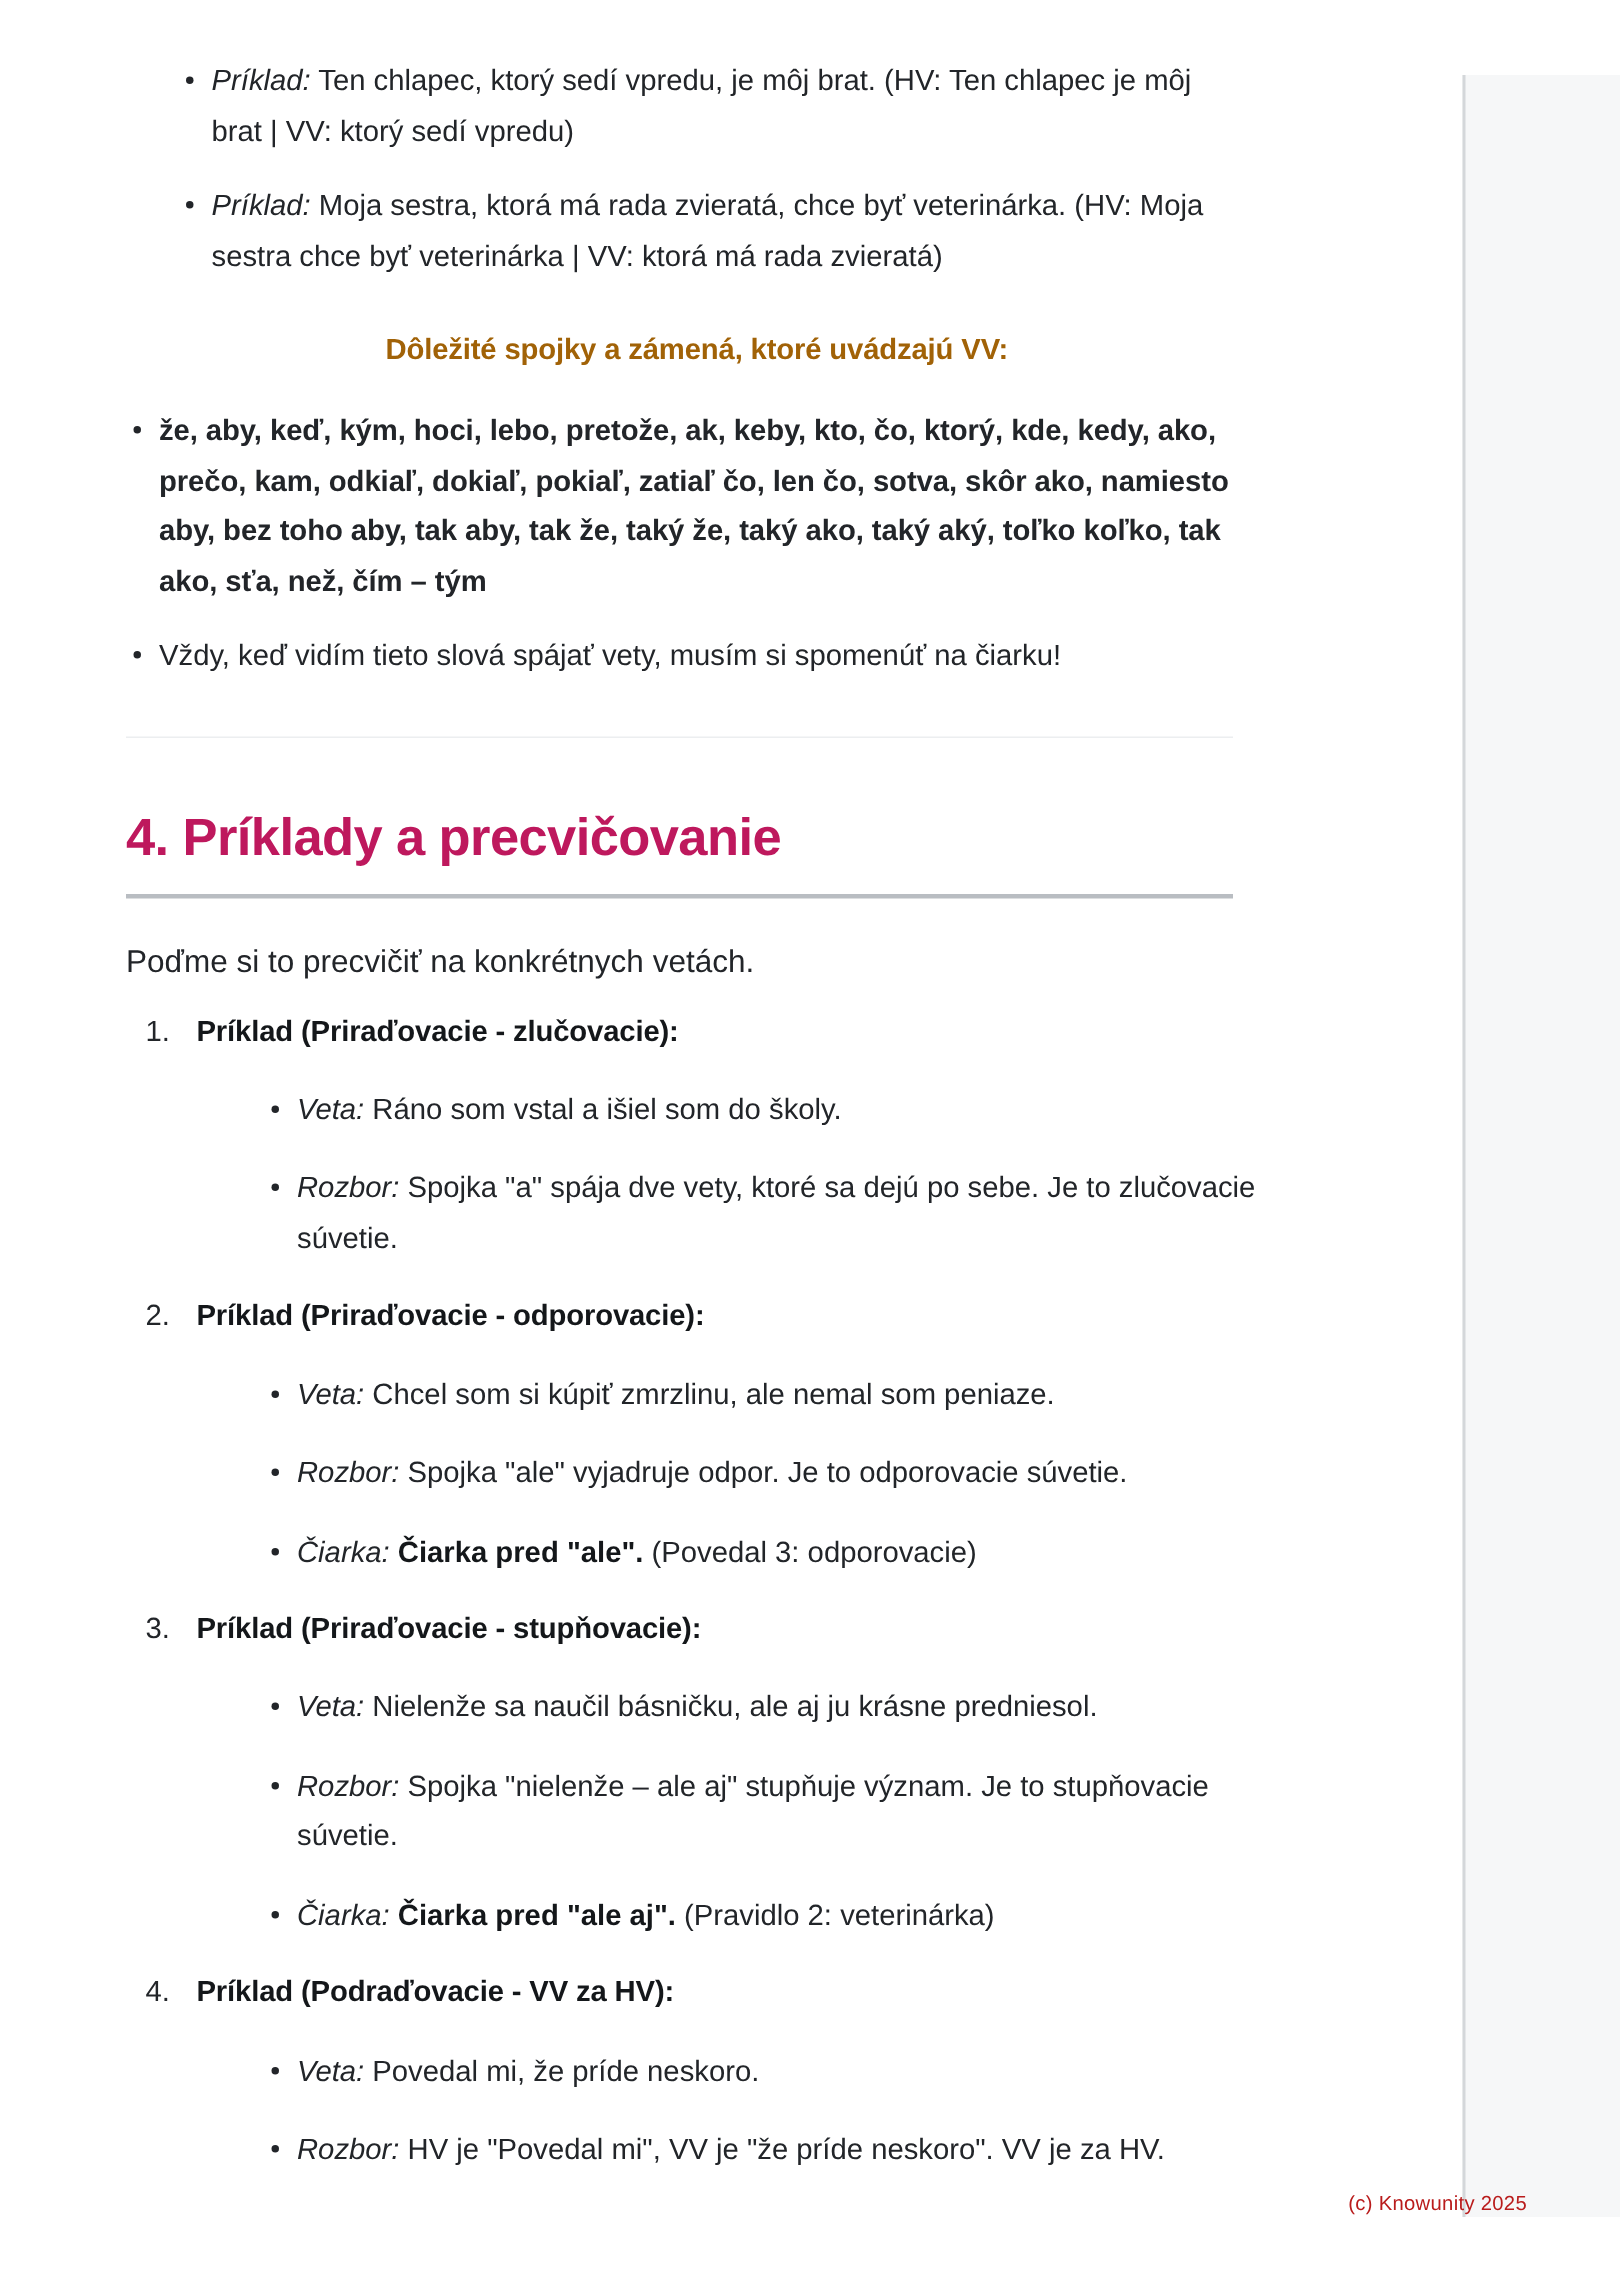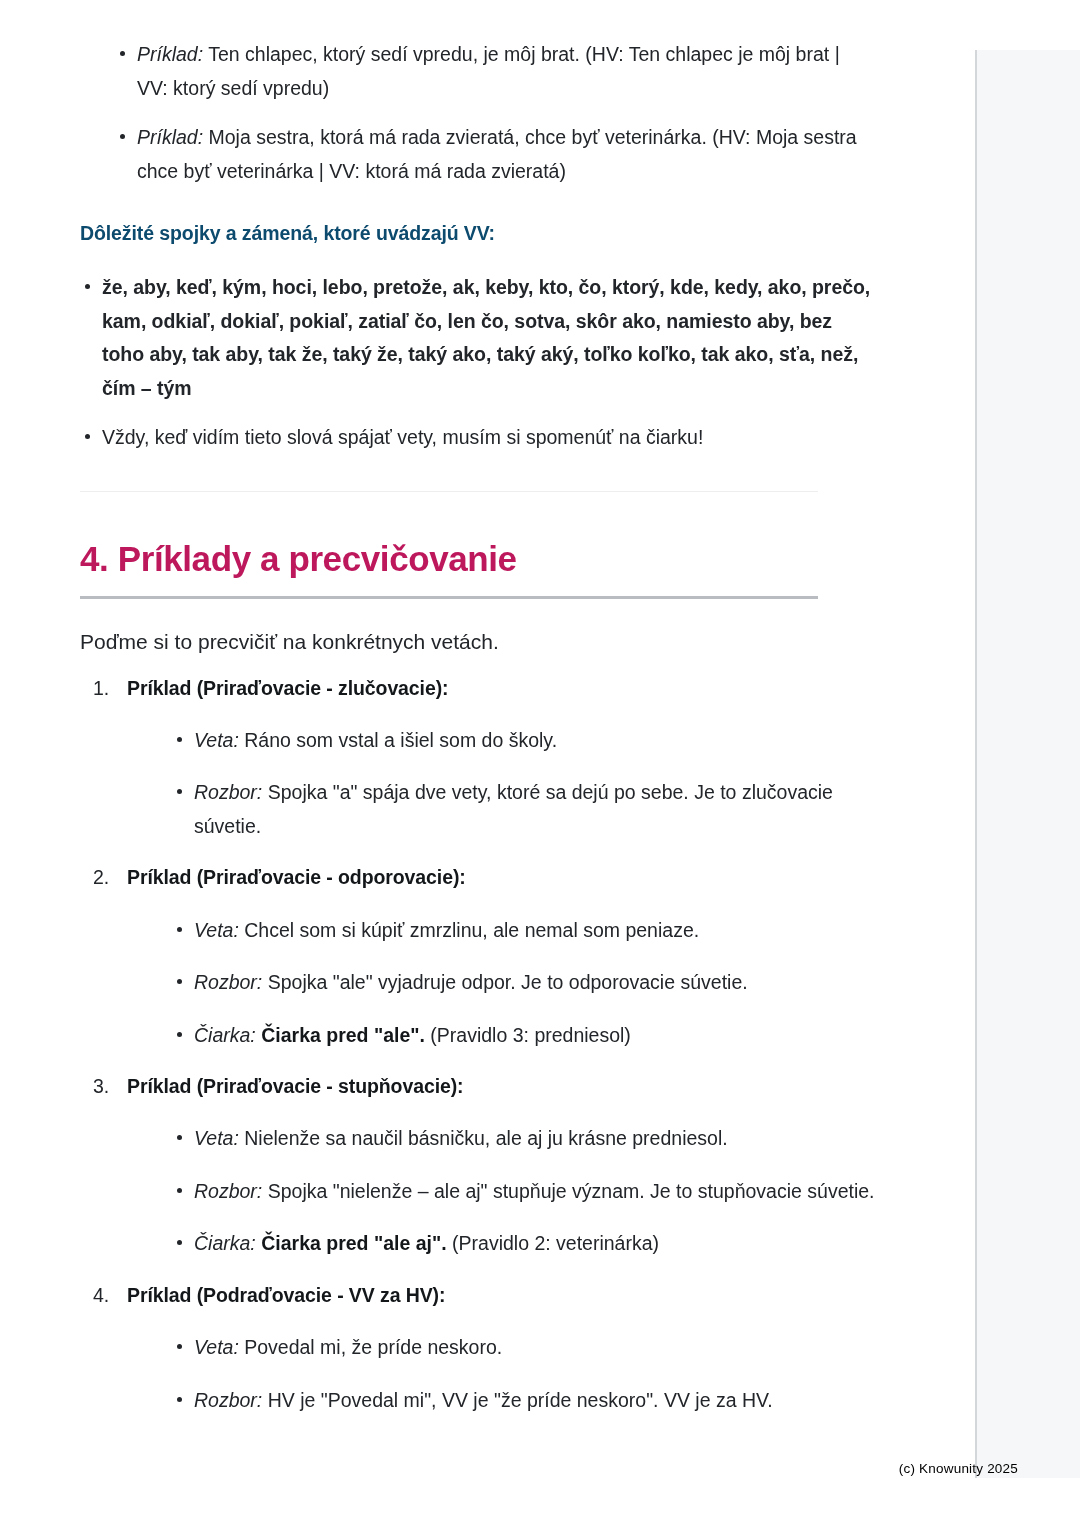--- a/index.html
+++ b/index.html
@@ -30,38 +30,38 @@
     box-sizing: border-box;
   }
 
   .page {
     position: absolute;
     left: 0;
     top: 0;
     width: 975px;
     height: 1088px;
     box-sizing: border-box;
-    padding: 38px 130px 0 49px;
-    margin-left: 31px;
+    padding: 38px 130px 0 84px;
   }
 
   .section-lead {
     font-size: 21px;
     line-height: 1.6;
     color: #222529;
     margin: 26px 0 14px 0;
   }
 
   .strong-heading {
     font-size: 19.5px;
     font-weight: bold;
     line-height: 1.6;
-    color: #0c4a6e;
+    color: #a16207;
     margin: 30px 0 22px 0;
     letter-spacing: -0.1px;
+    text-align: center;
   }
 
   
   ul.bullets {
     list-style: none;
     margin: 0;
     padding: 0;
   }
   ul.bullets > li {
     position: relative;
@@ -168,21 +168,21 @@
     font-weight: bold;
     color: #14171a;
   }
 
   
   .watermark {
     position: absolute;
     right: 62px;
     bottom: 52px;
     font-size: 13.5px;
-    color: #000000;
+    color: #b91c1c;
     letter-spacing: 0.2px;
     white-space: nowrap;
   }
 </style>
 </head>
 <body>
 
 <div class="right-panel"></div>
 
 <div class="page">
@@ -218,21 +218,21 @@
         <li><em>Veta:</em><span> Ráno som vstal a išiel som do školy.</span></li>
         <li><em>Rozbor:</em><span> Spojka "a" spája dve vety, ktoré sa dejú po sebe. Je to zlučovacie súvetie.</span></li>
       </ul>
     </li>
 
     <li class="example example-block">
       <div class="example-title">Príklad (Priraďovacie - odporovacie):</div>
       <ul class="bullets inner">
         <li><em>Veta:</em><span> Chcel som si kúpiť zmrzlinu, ale nemal som peniaze.</span></li>
         <li><em>Rozbor:</em><span> Spojka "ale" vyjadruje odpor. Je to odporovacie súvetie.</span></li>
-        <li><em>Čiarka:</em><span> </span><b>Čiarka pred "ale".</b><span> (Pravidlo 3: predniesol)</span></li>
+        <li><em>Čiarka:</em><span> </span><b>Čiarka pred "ale".</b><span> (Povedal 3: odporovacie)</span></li>
       </ul>
     </li>
 
     <li class="example example-block">
       <div class="example-title">Príklad (Priraďovacie - stupňovacie):</div>
       <ul class="bullets inner">
         <li><em>Veta:</em><span> Nielenže sa naučil básničku, ale aj ju krásne predniesol.</span></li>
         <li><em>Rozbor:</em><span> Spojka "nielenže – ale aj" stupňuje význam. Je to stupňovacie súvetie.</span></li>
         <li><em>Čiarka:</em><span> </span><b>Čiarka pred "ale aj".</b><span> (Pravidlo 2: veterinárka)</span></li>
       </ul>

